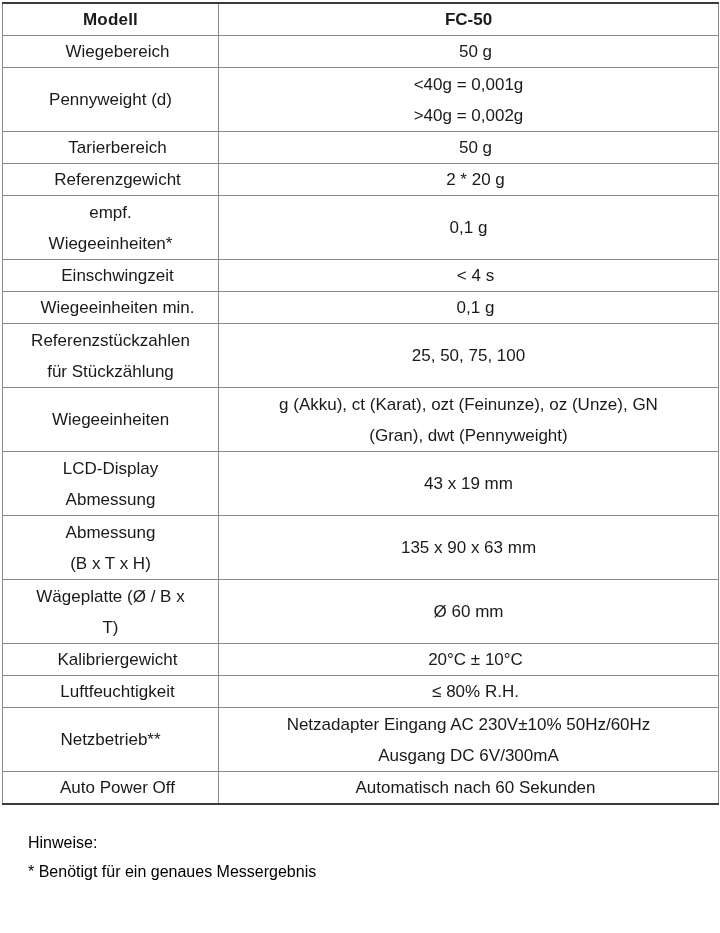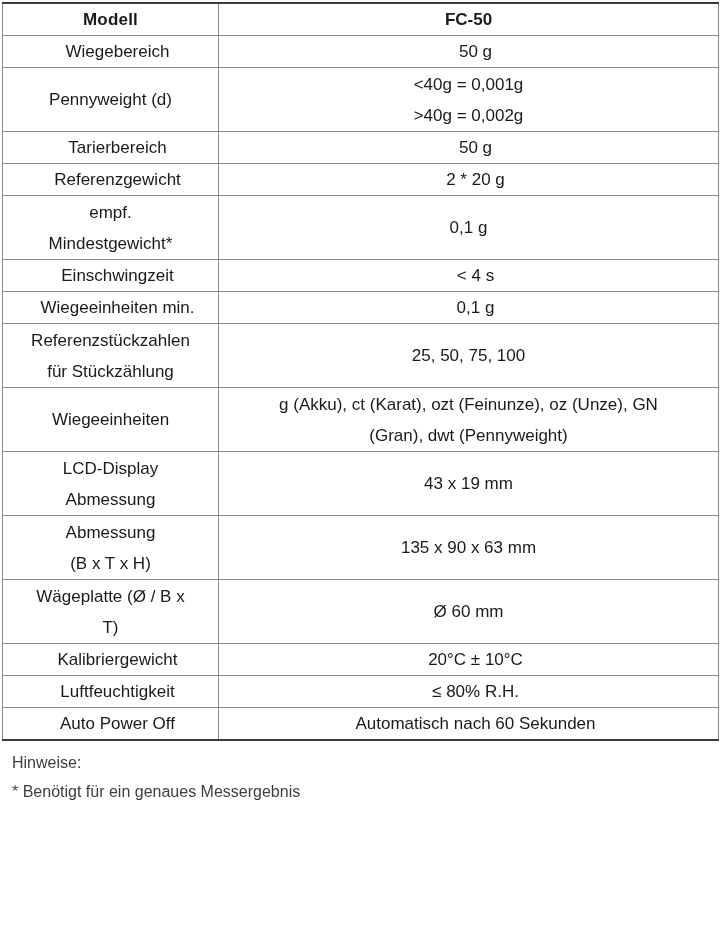--- a/index.html
+++ b/index.html
@@ -55,25 +55,25 @@
   }
   table.spec tr.header td.label-cell { letter-spacing: 0.2px; }
 
   tr.h1 td { height: 30px; }
   tr.h2 td { height: 32px; padding-left: 20px; }
   tr.h3 td { height: 64px; }
 
   .cellline { display: block; }
 
   .notes {
-    margin: 0;
+    margin: 16px;
     padding: 7px 2px 0 12px;
     font-size: 16px;
     line-height: 29px;
-    color: #404040;
+    color: #000000;
   }
   .notes .note-line { display: block; white-space: nowrap; }
 </style>
 </head>
 <body>
 
 <div class="sheet">
 
   <table class="spec">
     <colgroup>
@@ -114,21 +114,21 @@
           <td class="label-cell">
             <span class="cellline">Referenzgewicht</span>
           </td>
           <td class="value">
             <span class="cellline">2 * 20 g</span>
           </td>
         </tr>
         <tr class="h3">
           <td class="label-cell">
             <span class="cellline">empf.</span>
-            <span class="cellline">Mindestgewicht*</span>
+            <span class="cellline">Wiegeeinheiten*</span>
           </td>
           <td class="value">
             <span class="cellline">0,1 g</span>
           </td>
         </tr>
         <tr class="h2">
           <td class="label-cell">
             <span class="cellline">Einschwingzeit</span>
           </td>
           <td class="value">
@@ -195,20 +195,29 @@
           <td class="value">
             <span class="cellline">20°C ± 10°C</span>
           </td>
         </tr>
         <tr class="h2">
           <td class="label-cell">
             <span class="cellline">Luftfeuchtigkeit</span>
           </td>
           <td class="value">
             <span class="cellline">≤ 80% R.H.</span>
+          </td>
+        </tr>
+        <tr class="h3">
+          <td class="label-cell">
+            <span class="cellline">Netzbetrieb**</span>
+          </td>
+          <td class="value">
+            <span class="cellline">Netzadapter Eingang AC 230V±10% 50Hz/60Hz</span>
+            <span class="cellline">Ausgang DC 6V/300mA</span>
           </td>
         </tr>
         <tr class="h2">
           <td class="label-cell">
             <span class="cellline">Auto Power Off</span>
           </td>
           <td class="value">
             <span class="cellline">Automatisch nach 60 Sekunden</span>
           </td>
         </tr>

